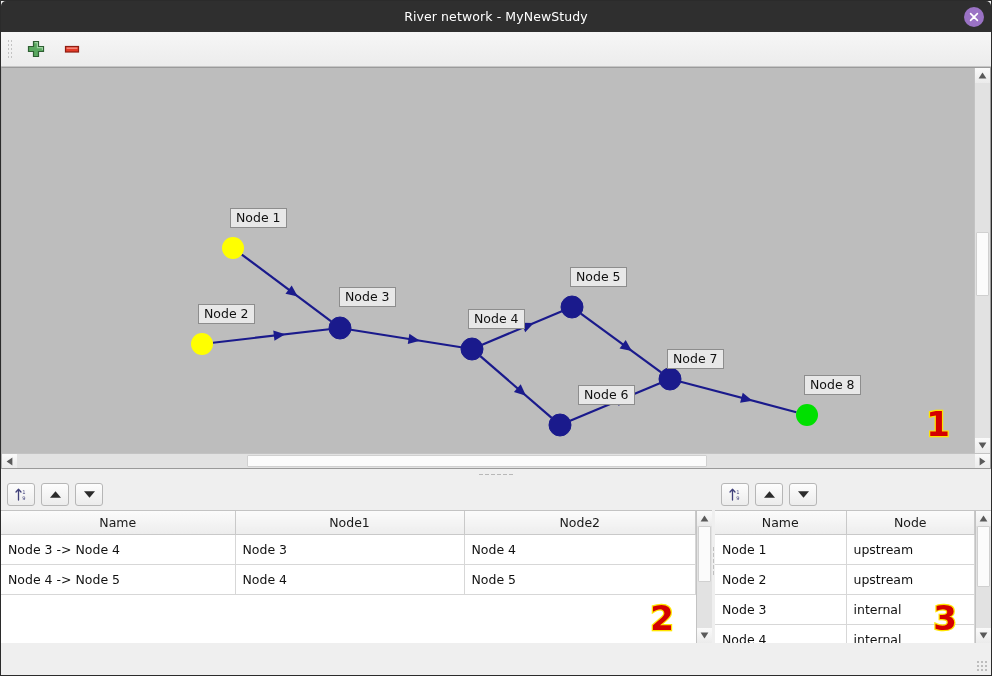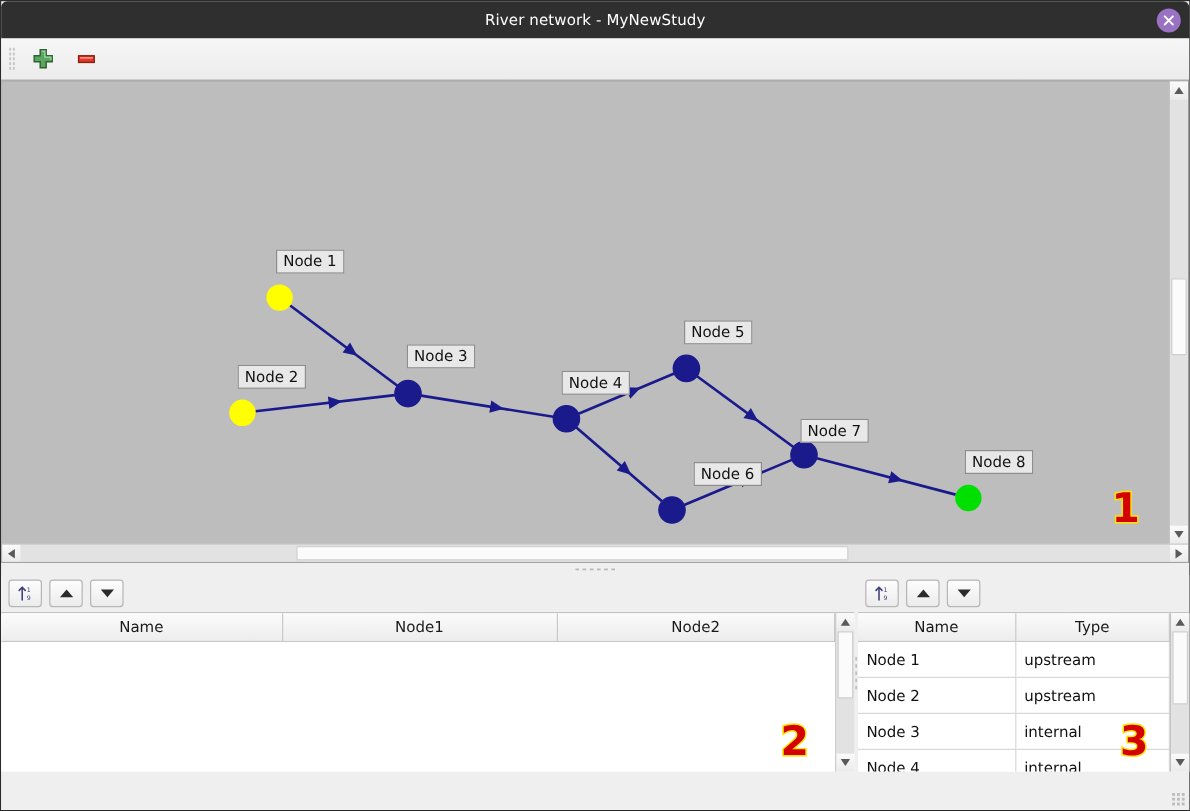--- a/index.html
+++ b/index.html
@@ -341,20 +341,30 @@
                 <col style="width:auto">
               </colgroup>
             <thead>
                 <tr id="reach-head">
                   <th>Name</th>
                   <th>Node1</th>
                   <th>Node2</th>
                 </tr>
               </thead>
             <tbody id="reach-body">
+                <tr>
+                  <td>Node 3 -&gt; Node 4</td>
+                  <td>Node 3</td>
+                  <td>Node 4</td>
+                </tr>
+                <tr>
+                  <td>Node 4 -&gt; Node 5</td>
+                  <td>Node 4</td>
+                  <td>Node 5</td>
+                </tr>
               </tbody>
           </table>
           <div class="annot" style="right:22px; bottom:8px;">2</div>
         </div>
         <div class="vsb">
           <div class="sb-arrow">
             <svg width="9" height="7" viewBox="0 0 9 7">
               <path d="M4.5 0.6 L8.4 6.4 L0.6 6.4 Z" fill="#5a5a5a"></path>
             </svg>
           </div>
@@ -397,21 +407,21 @@
       <div class="tbl-wrap">
         <div class="tbl-scroll">
           <table class="grid">
             <colgroup>
                 <col style="width:131px">
                 <col style="width:auto">
               </colgroup>
             <thead>
                 <tr id="node-head">
                   <th>Name</th>
-                  <th>Type</th>
+                  <th>Node</th>
                 </tr>
               </thead>
             <tbody id="node-body">
                 <tr>
                   <td>Node 1</td>
                   <td>upstream</td>
                 </tr>
                 <tr>
                   <td>Node 2</td>
                   <td>upstream</td>

